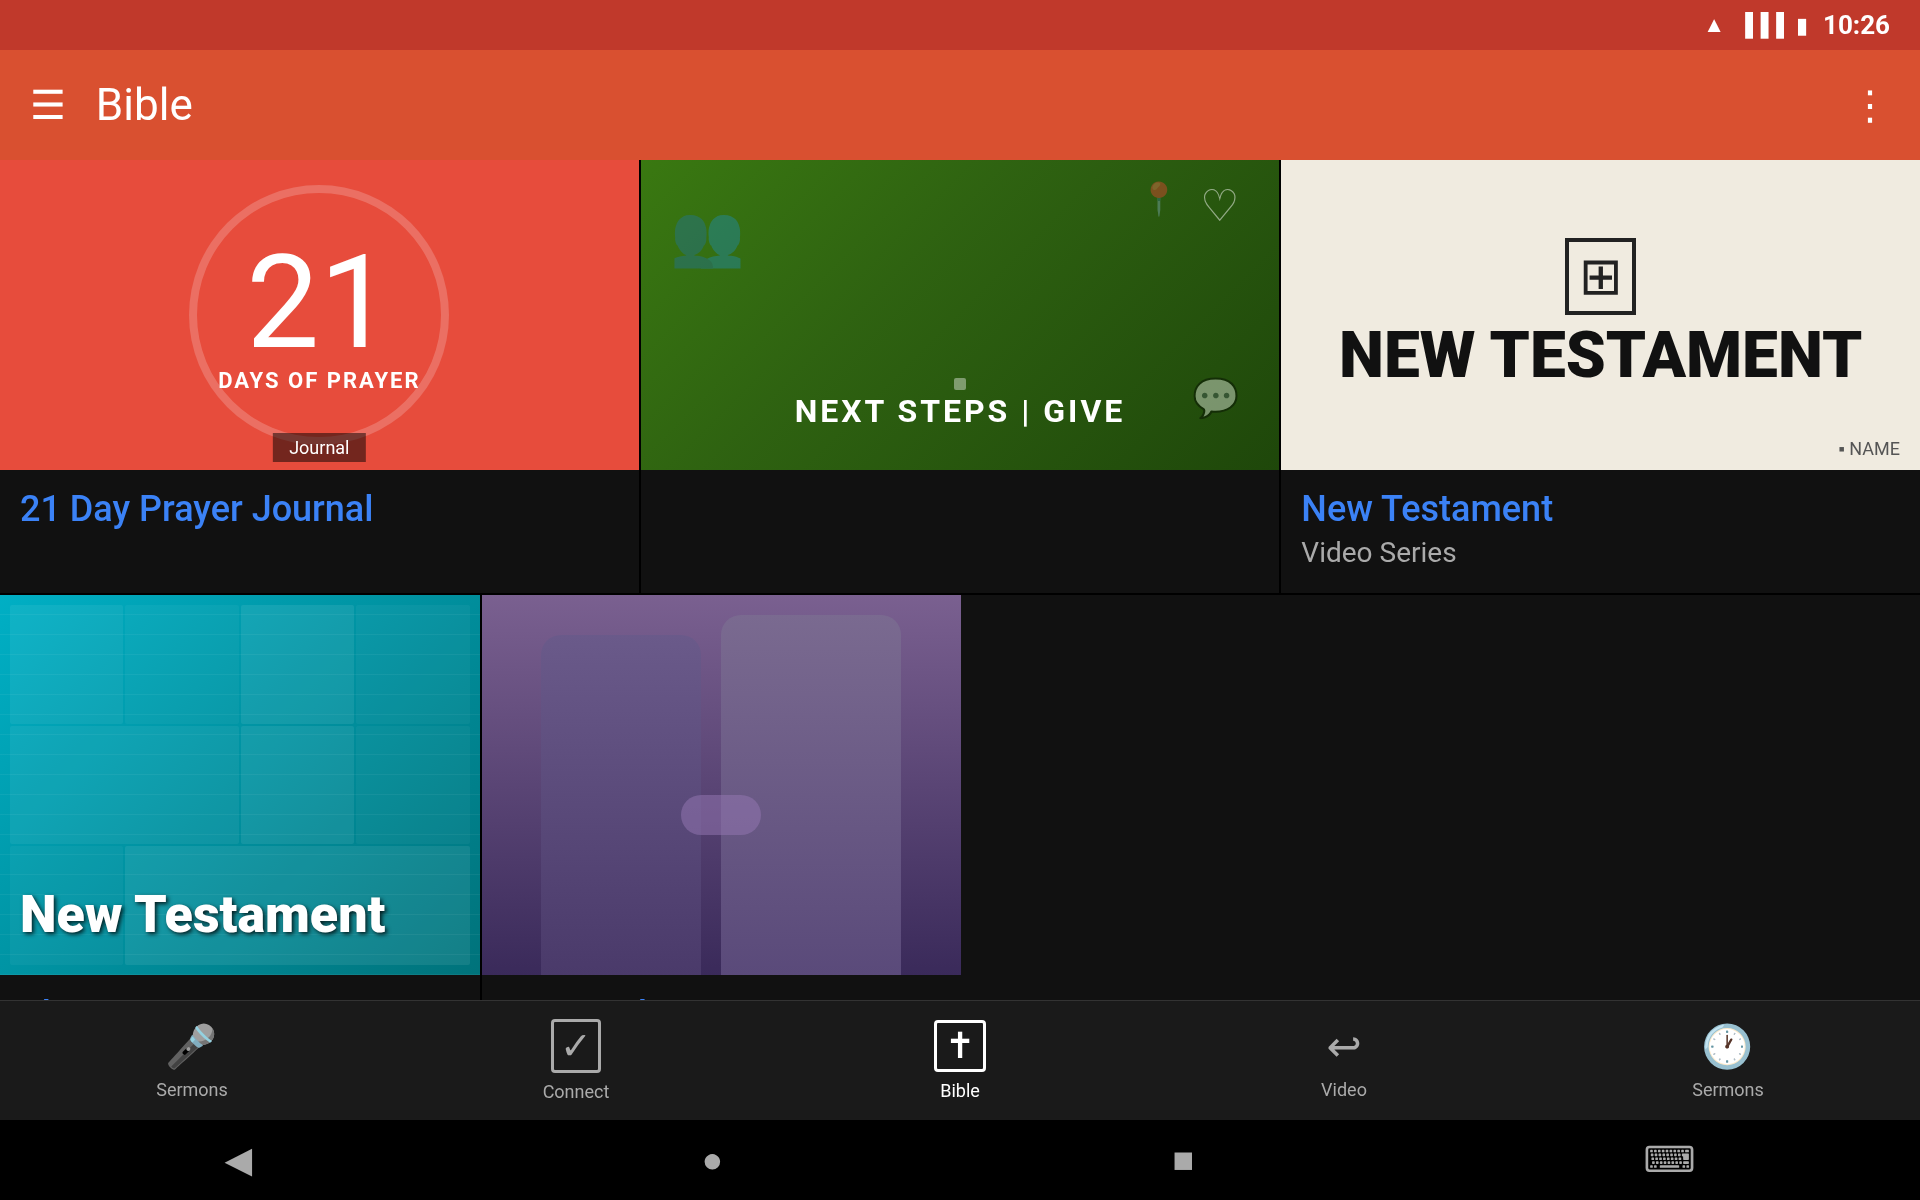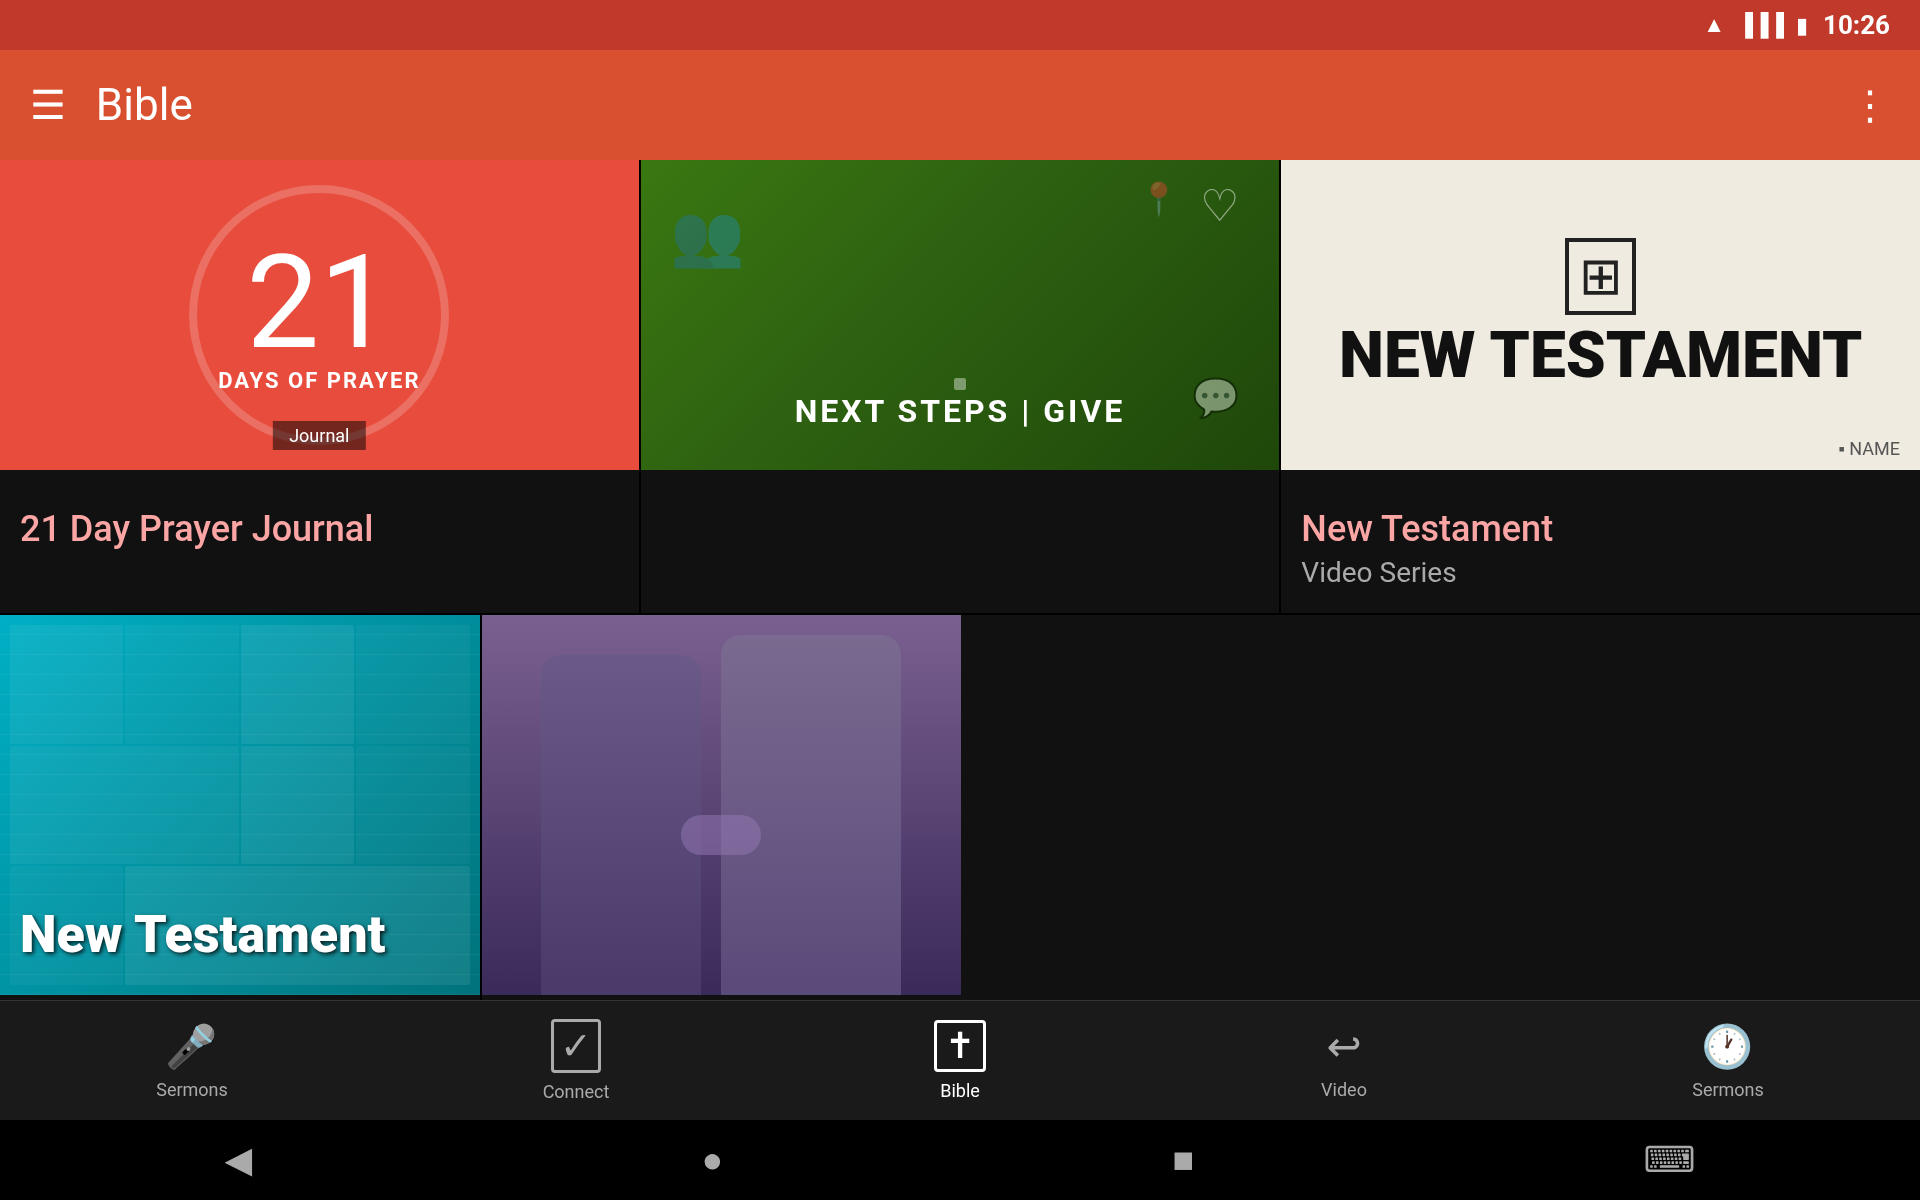--- a/index.html
+++ b/index.html
@@ -82,23 +82,22 @@
       position: relative;
     }
 
     .card-info {
       padding: 18px 20px 24px 20px;
       background: #111;
     }
     .card-title {
       font-size: 36px;
       font-weight: 500;
-      color: #fca5a5;
+      color: #3b82f6;
       margin-bottom: 6px;
-      margin-top: 20px;
     }
     .card-subtitle {
       font-size: 28px;
       color: #aaa;
     }
 
     
     
     .thumb-prayer {
       background: #e74c3c;
@@ -131,21 +130,21 @@
       font-weight: 700;
       color: #fff;
       letter-spacing: 2px;
     }
     .prayer-journal-badge {
       background: rgba(0,0,0,0.5);
       color: #fff;
       font-size: 18px;
       padding: 4px 16px;
       position: absolute;
-      bottom: 20px;
+      bottom: 8px;
       left: 50%;
       transform: translateX(-50%);
       white-space: nowrap;
     }
 
     
     .thumb-nextsteps {
       background: #2d5a1b;
       display: flex;
       align-items: center;

